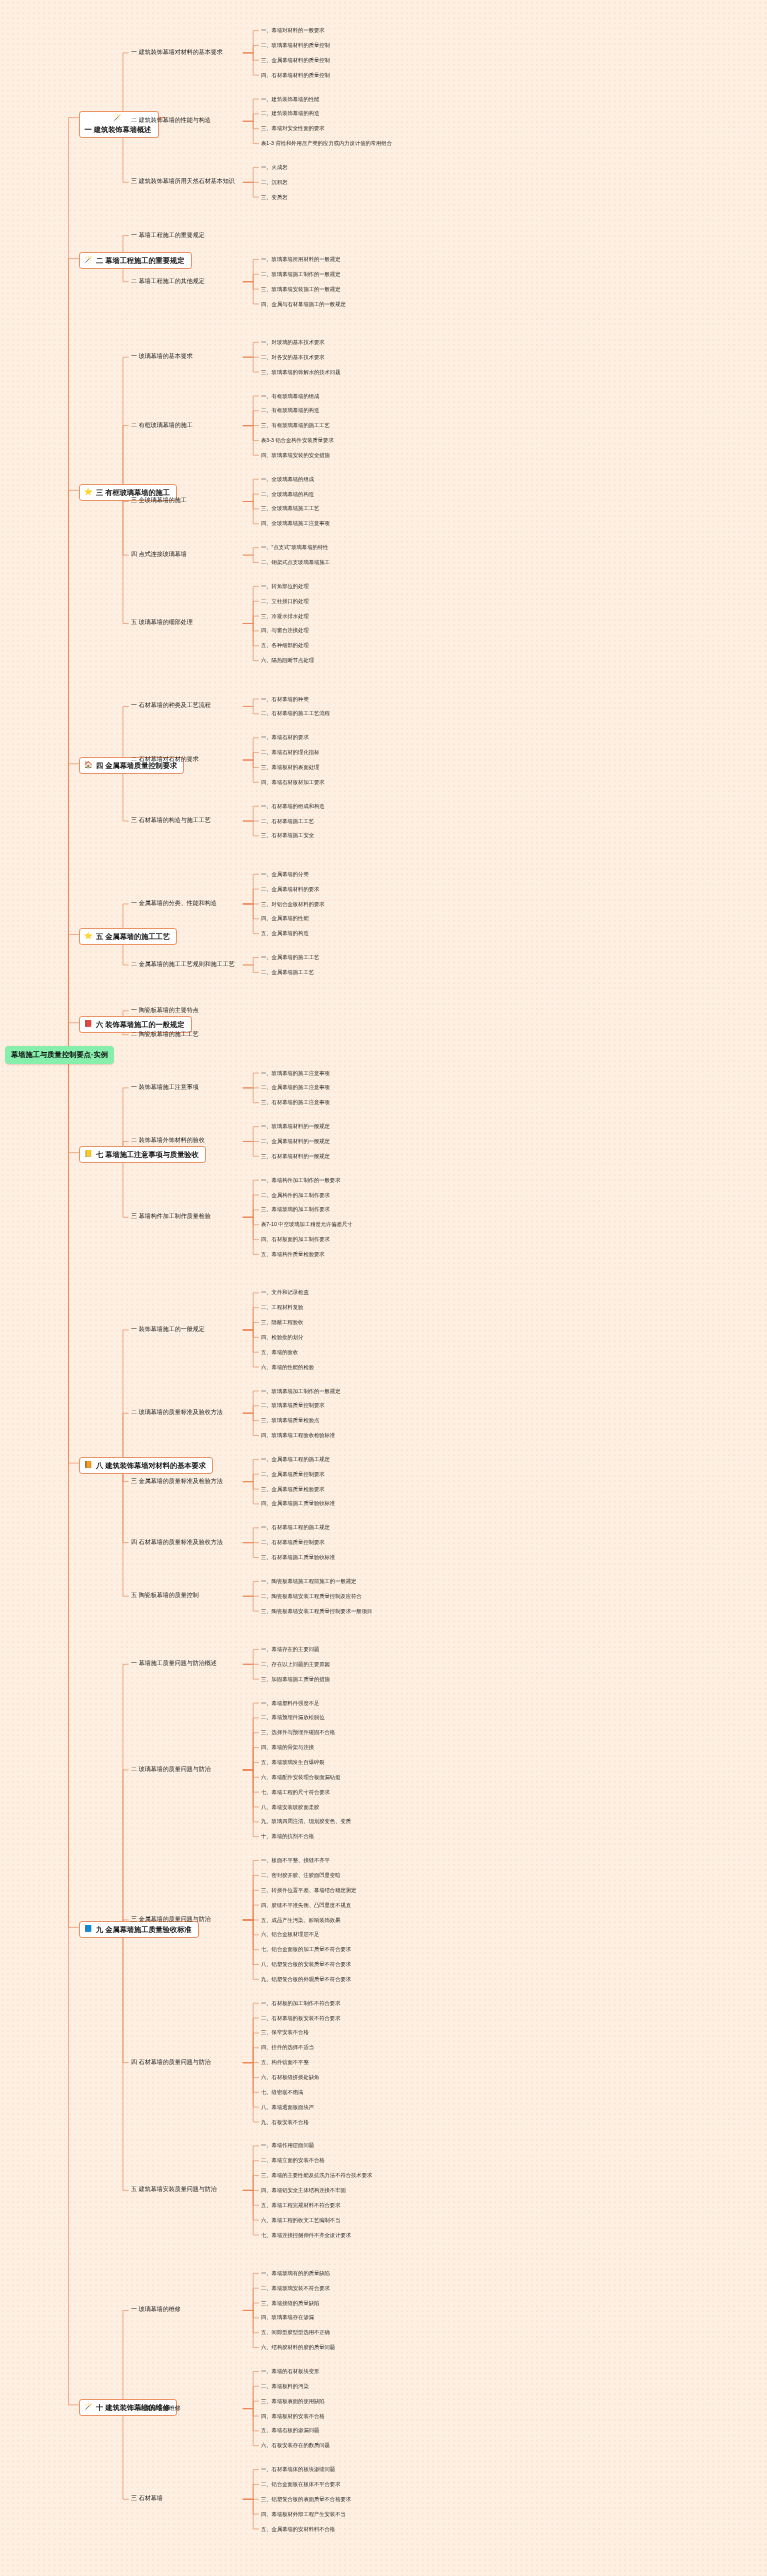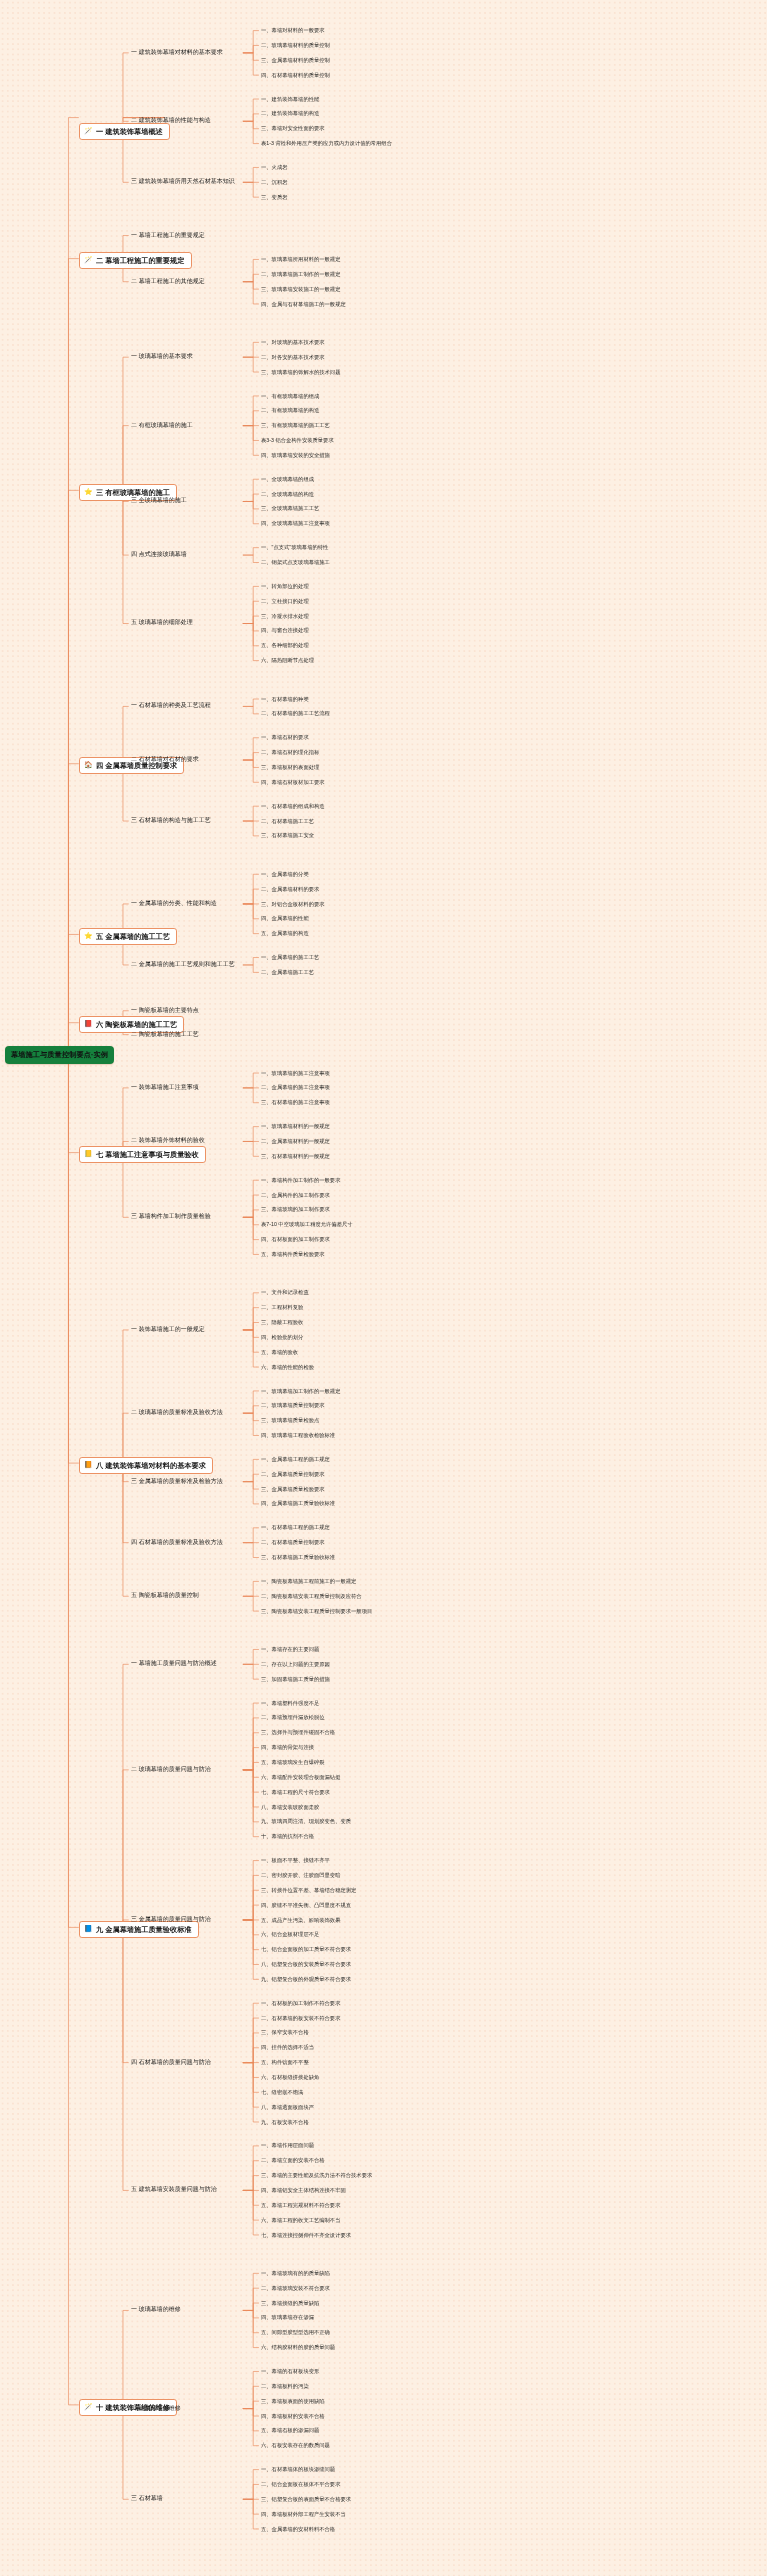--- a/index.html
+++ b/index.html
@@ -12,21 +12,21 @@
       radial-gradient(circle, rgba(238,160,120,0.18) 0.6px, transparent 0.7px);
     background-size:5.2px 5.2px;
   }
   #canvas { position:relative; width:768px; height:2576px; }
   svg.links { position:absolute; left:0; top:0; width:768px; height:2576px; pointer-events:none; }
 
   .node { position:absolute; white-space:nowrap; }
 
   
   .root {
-    background:#15803d; color:#111; font-weight:bold;
+    background:#86efac; color:#111; font-weight:bold;
     font-size:7.2px; padding:4px 6.3px; border-radius:4px;
     letter-spacing:0.1px;
     box-shadow:0 0.6px 1.1px rgba(180,110,70,.25);
   }
 
   
   .l1 {
     background:#FFFFFF; border:0.7px solid #EC9264; border-radius:2.9px;
     padding:2.9px 6.3px 2.9px 4.6px; font-size:7.2px; color:#1a1a1a; font-weight:bold;
     display:flex; align-items:center; gap:2.9px; line-height:1.25;
@@ -221,21 +221,21 @@
       <path d="M423 4198.193447737909 H441 V4262.8828534959575 H451" stroke="#E98A5C" stroke-width="1.15" fill="none"></path>
       <path d="M287 4191.724507162105 H214 V4356.288044249042 H224" stroke="#E98A5C" stroke-width="1.15" fill="none"></path>
       <path d="M423 4356.288044249042 H441 V4304.536519642604 H451" stroke="#E98A5C" stroke-width="1.15" fill="none"></path>
       <path d="M423 4356.288044249042 H441 V4330.412281945823 H451" stroke="#E98A5C" stroke-width="1.15" fill="none"></path>
       <path d="M423 4356.288044249042 H441 V4356.288044249042 H451" stroke="#E98A5C" stroke-width="1.15" fill="none"></path>
       <path d="M423 4356.288044249042 H441 V4382.163806552262 H451" stroke="#E98A5C" stroke-width="1.15" fill="none"></path>
       <path d="M423 4356.288044249042 H441 V4408.039568855482 H451" stroke="#E98A5C" stroke-width="1.15" fill="none"></path>
     </svg>
   <div id="nodes">
       <div class="node root" style="left: 4.6px; top: 1046px;">幕墙施工与质量控制要点·实例</div>
-      <div class="node l1" style="left: 79px; top: 123px; min-width: 69px;">
+      <div class="node l1" style="left: 79px; top: 111px; min-width: 69px; flex-direction: column;">
         <span class="ico">🪄</span>
         <span>一 建筑装饰幕墙概述</span>
       </div>
       <div class="node l2" style="left: 131px; top: 49px;">一 建筑装饰幕墙对材料的基本要求</div>
       <div class="node l3" style="left: 261px; top: 27px;">一、幕墙对材料的一般要求</div>
       <div class="node l3" style="left: 261px; top: 42px;">二、玻璃幕墙材料的质量控制</div>
       <div class="node l3" style="left: 261px; top: 57px;">三、金属幕墙材料的质量控制</div>
       <div class="node l3" style="left: 261px; top: 72px;">四、石材幕墙材料的质量控制</div>
       <div class="node l2" style="left: 131px; top: 117px;">二 建筑装饰幕墙的性能与构造</div>
       <div class="node l3" style="left: 261px; top: 96px;">一、建筑装饰幕墙的性能</div>
@@ -309,21 +309,21 @@
       <div class="node l3" style="left: 261px; top: 871px;">一、金属幕墙的分类</div>
       <div class="node l3" style="left: 261px; top: 886px;">二、金属幕墙材料的要求</div>
       <div class="node l3" style="left: 261px; top: 901px;">三、对铝合金板材料的要求</div>
       <div class="node l3" style="left: 261px; top: 915px;">四、金属幕墙的性能</div>
       <div class="node l3" style="left: 261px; top: 930px;">五、金属幕墙的构造</div>
       <div class="node l2" style="left: 131px; top: 961px;">二 金属幕墙的施工工艺规则和施工工艺</div>
       <div class="node l3" style="left: 261px; top: 954px;">一、金属幕墙的施工工艺</div>
       <div class="node l3" style="left: 261px; top: 969px;">二、金属幕墙施工工艺</div>
       <div class="node l1" style="left: 79px; top: 1016px; min-width: 69px;">
         <span class="ico">📕</span>
-        <span>六 陶瓷板幕墙的施工工艺</span>
+        <span>六 装饰幕墙施工的一般规定</span>
       </div>
       <div class="node l2" style="left: 131px; top: 1007px;">一 陶瓷板幕墙的主要特点</div>
       <div class="node l2" style="left: 131px; top: 1031px;">二 陶瓷板幕墙的施工工艺</div>
       <div class="node l1" style="left: 79px; top: 1146px; min-width: 69px;">
         <span class="ico">📒</span>
         <span>七 幕墙施工注意事项与质量验收</span>
       </div>
       <div class="node l2" style="left: 131px; top: 1084px;">一 装饰幕墙施工注意事项</div>
       <div class="node l3" style="left: 261px; top: 1070px;">一、玻璃幕墙的施工注意事项</div>
       <div class="node l3" style="left: 261px; top: 1084px;">二、金属幕墙的施工注意事项</div>

